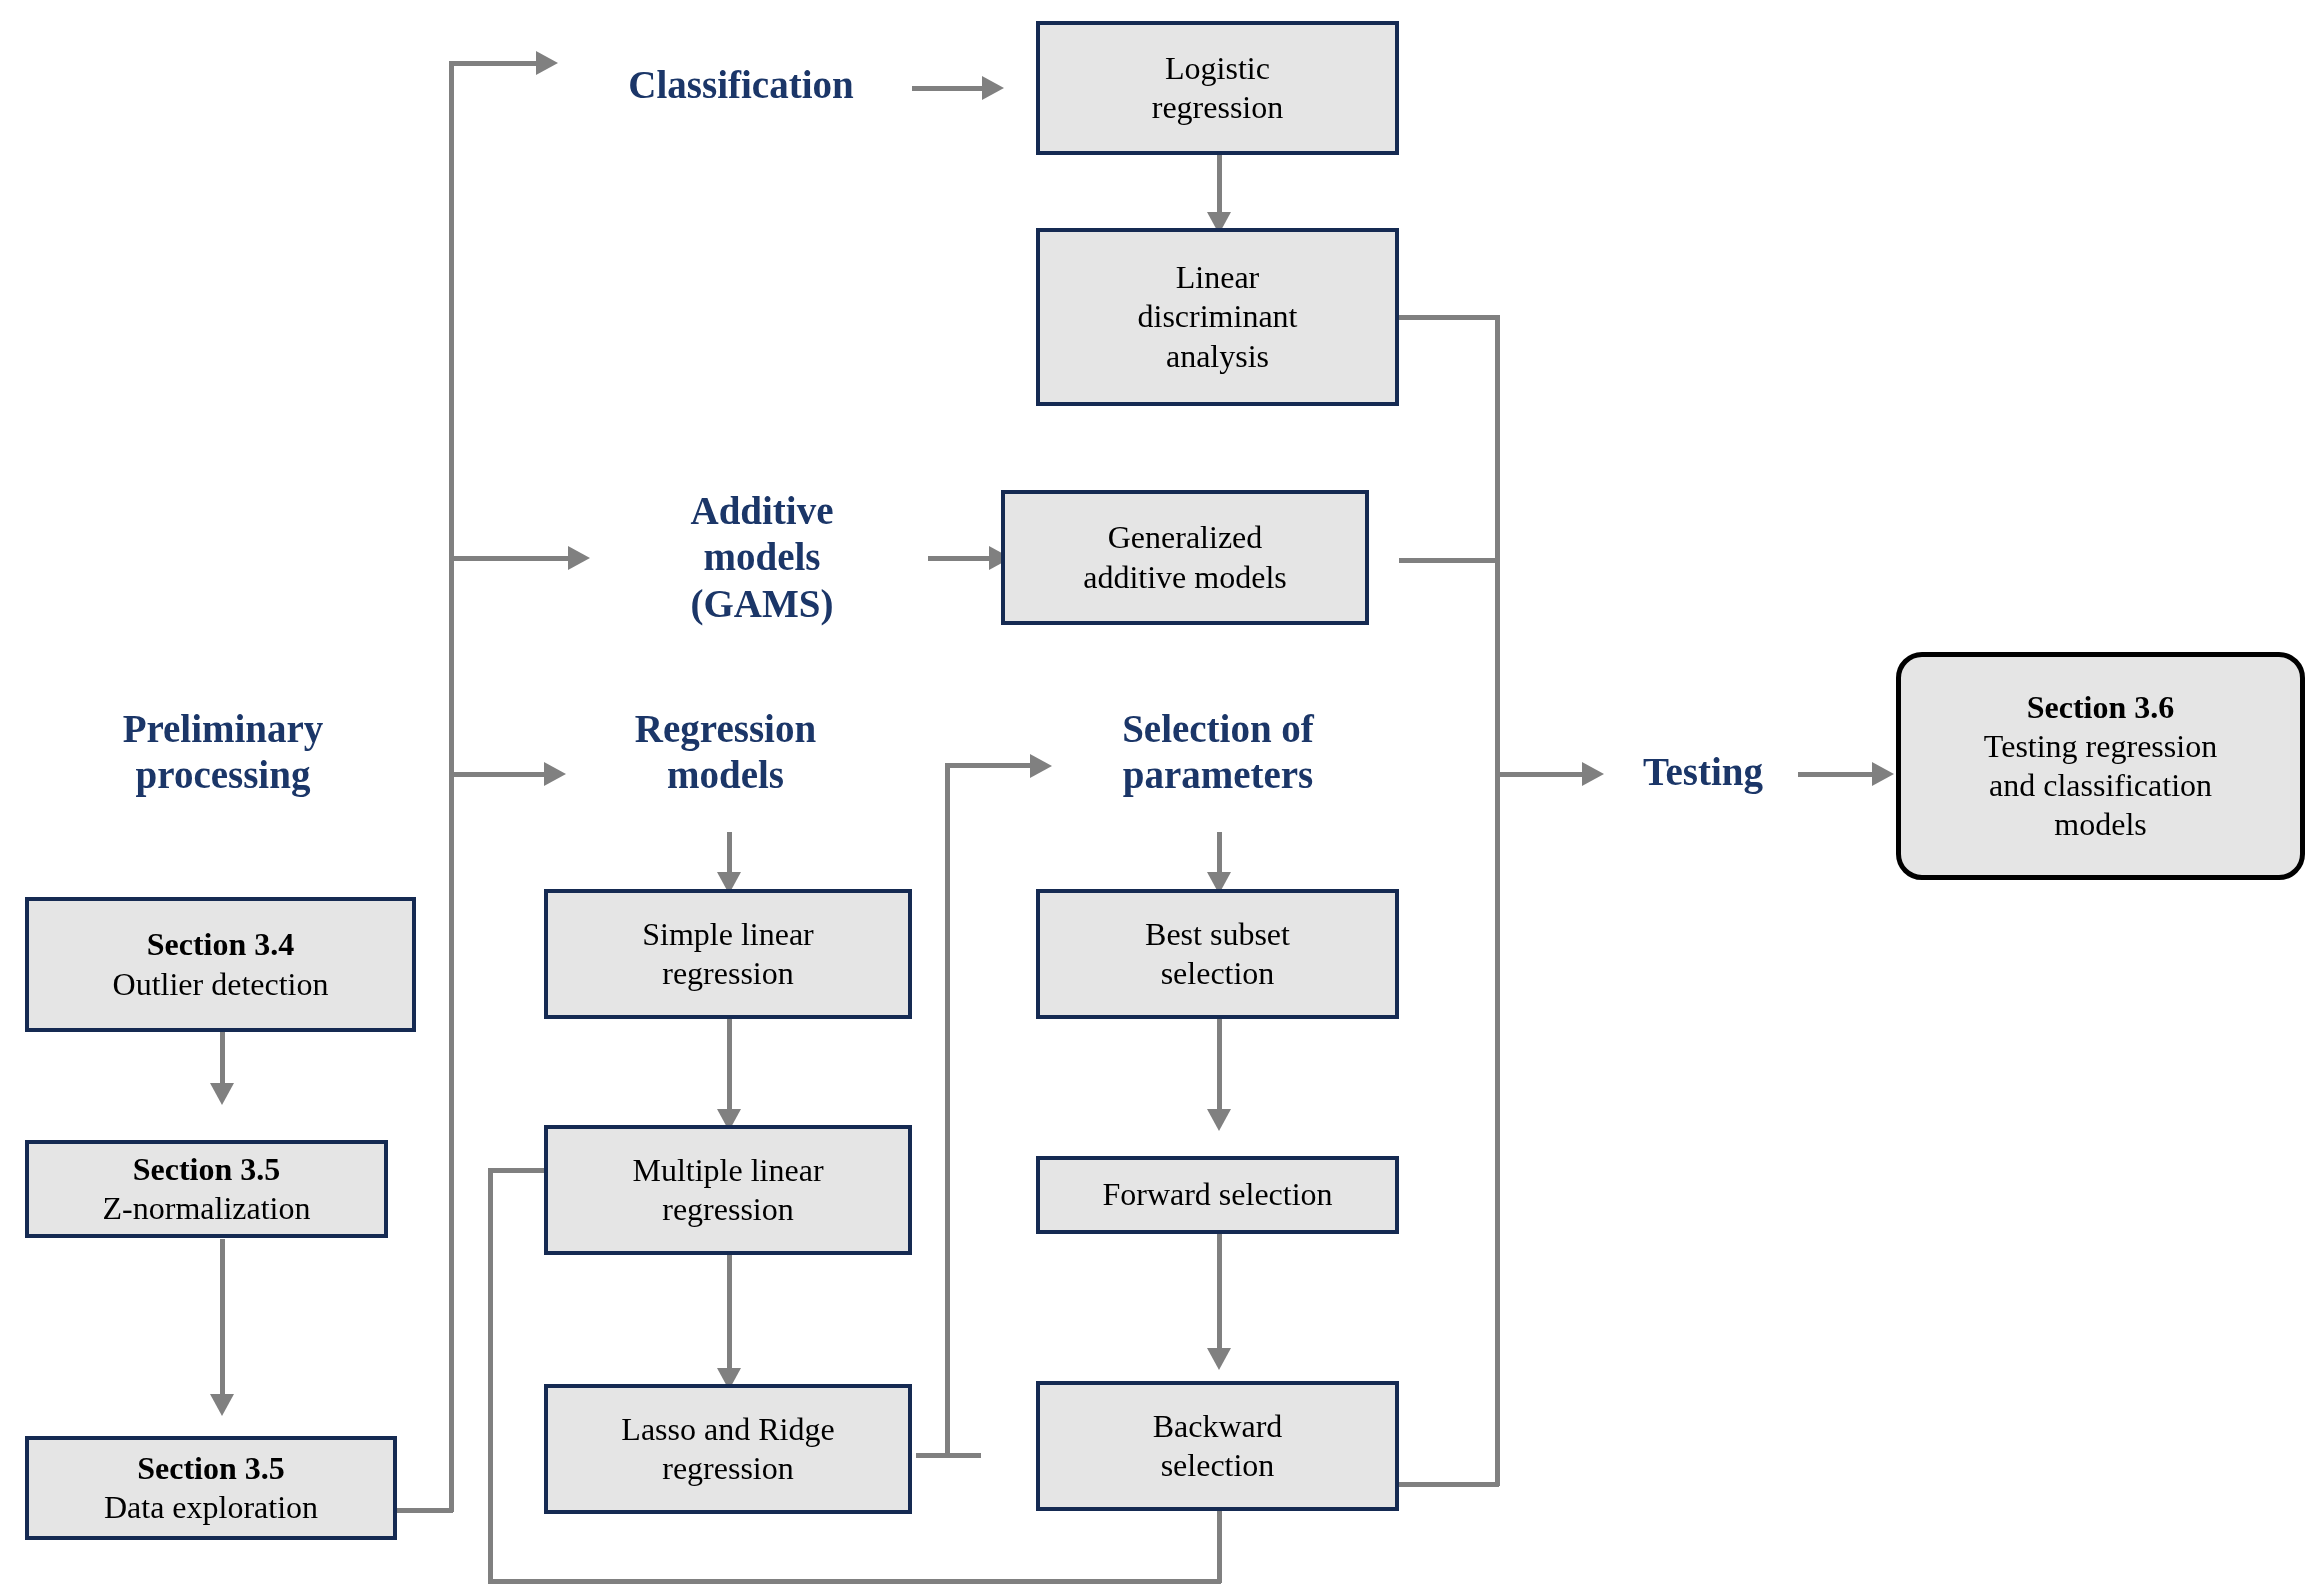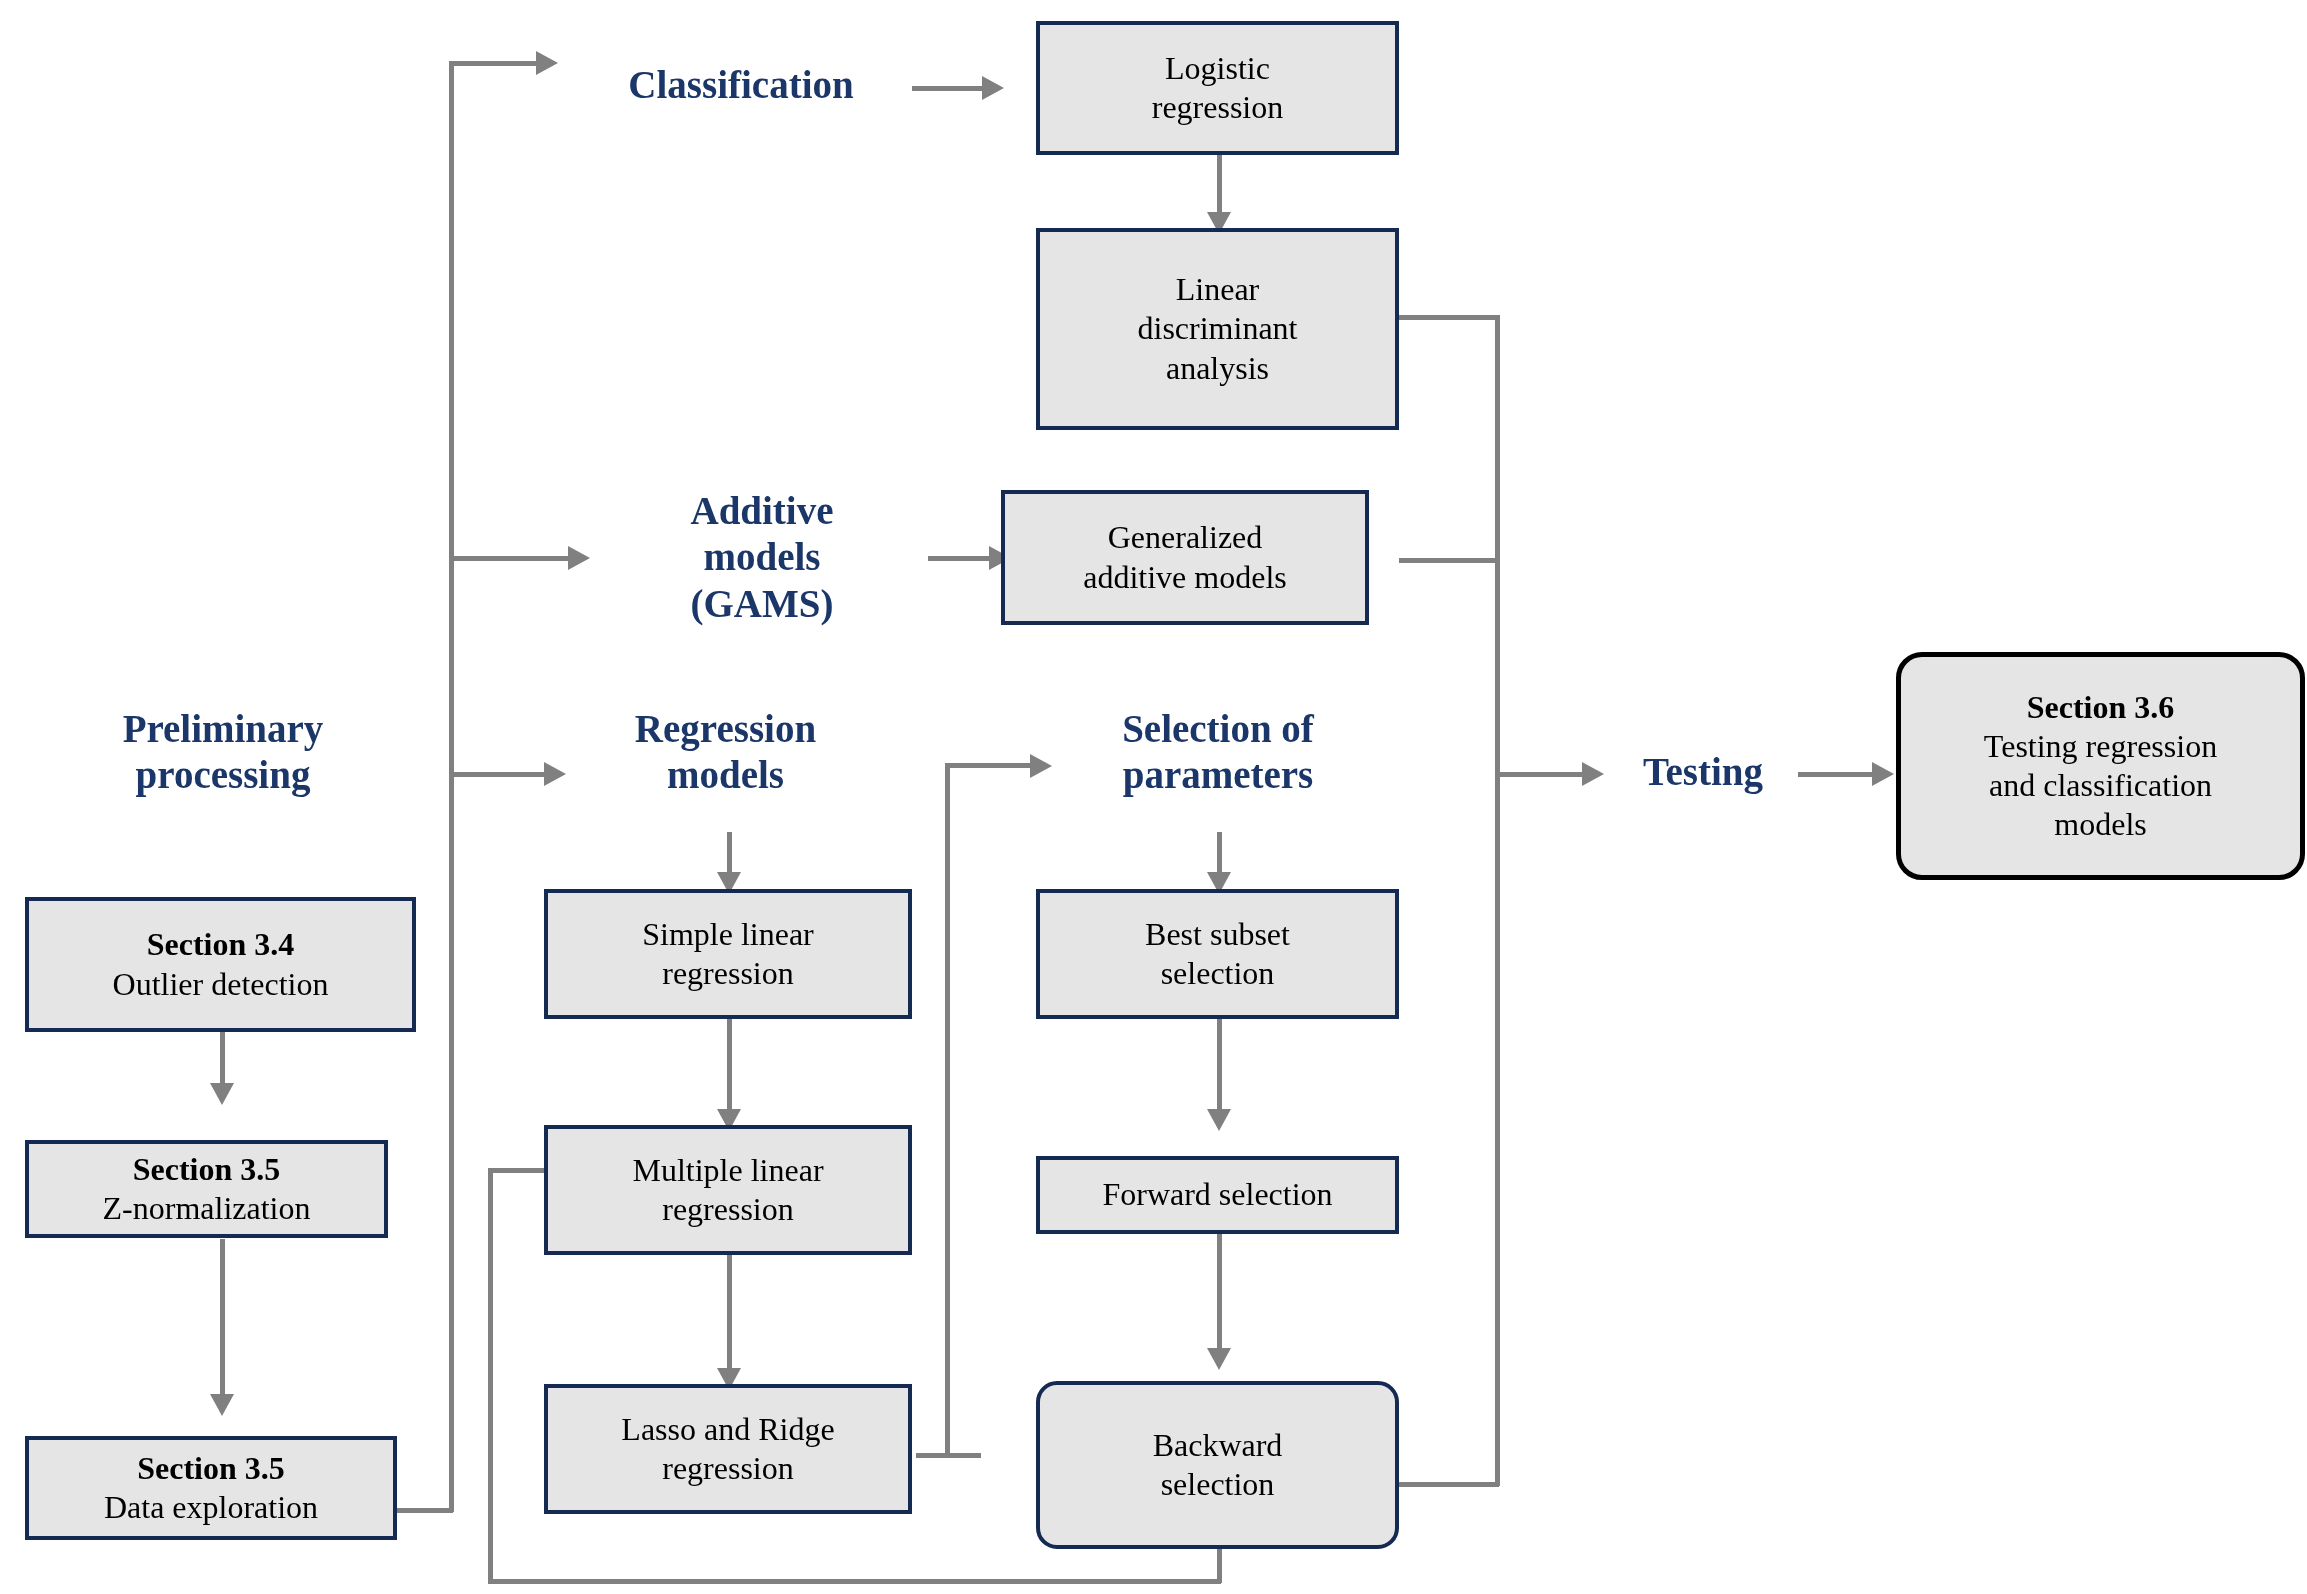--- a/index.html
+++ b/index.html
@@ -148,21 +148,21 @@
   <div class="box" style="left:25px;top:1436px;width:372px;height:104px;">
     <span class="ln bold">Section 3.5</span>
     <span class="ln">Data exploration</span>
   </div>
 
   <div class="box" style="left:1036px;top:21px;width:363px;height:134px;">
     <span class="ln">Logistic</span>
     <span class="ln">regression</span>
   </div>
 
-  <div class="box" style="left:1036px;top:228px;width:363px;height:202px;">
+  <div class="box" style="left:1036px;top:228px;width:363px;height:178px;">
       <span class="ln">Linear</span>
       <span class="ln">discriminant</span>
       <span class="ln">analysis</span>
     </div>
 
   <div class="box" style="left:1001px;top:490px;width:368px;height:135px;">
     <span class="ln">Generalized</span>
     <span class="ln">additive models</span>
   </div>
 
@@ -183,21 +183,21 @@
 
   <div class="box" style="left:1036px;top:889px;width:363px;height:130px;">
     <span class="ln">Best subset</span>
     <span class="ln">selection</span>
   </div>
 
   <div class="box" style="left:1036px;top:1156px;width:363px;height:78px;">
     <span class="ln">Forward selection</span>
   </div>
 
-  <div class="box" style="left:1036px;top:1381px;width:363px;height:168px;border-radius:21px;">
+  <div class="box" style="left:1036px;top:1381px;width:363px;height:130px;">
     <span class="ln">Backward</span>
     <span class="ln">selection</span>
   </div>
 
   <div class="box black" style="left:1896px;top:652px;width:409px;height:228px;">
     <span class="ln bold">Section 3.6</span>
     <span class="ln">Testing regression</span>
     <span class="ln">and classification</span>
     <span class="ln">models</span>
   </div>

